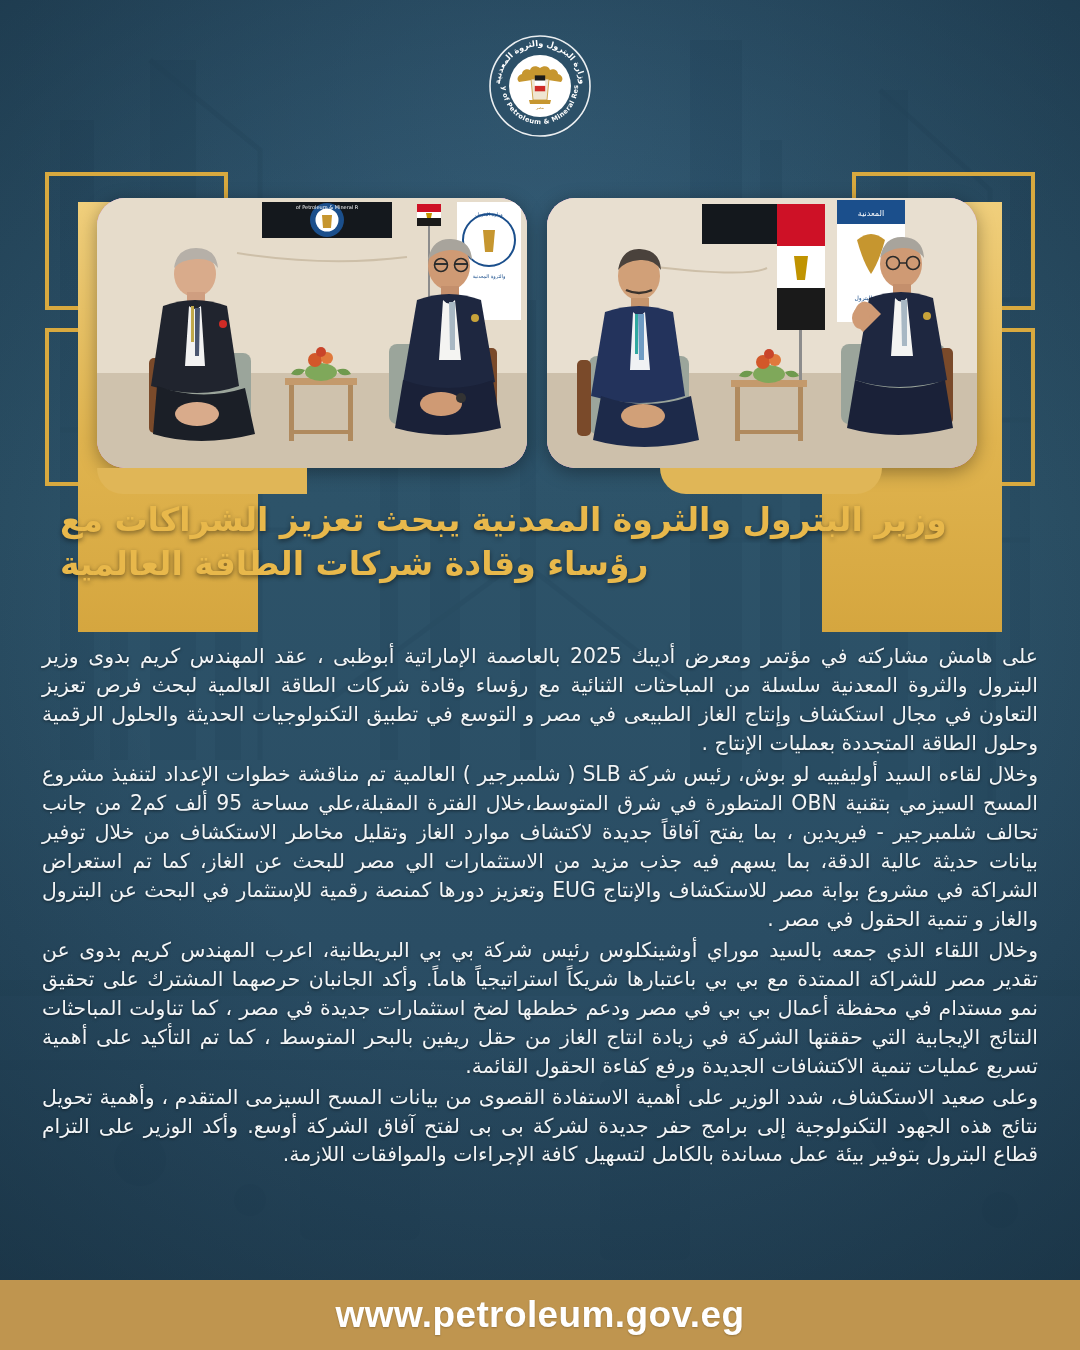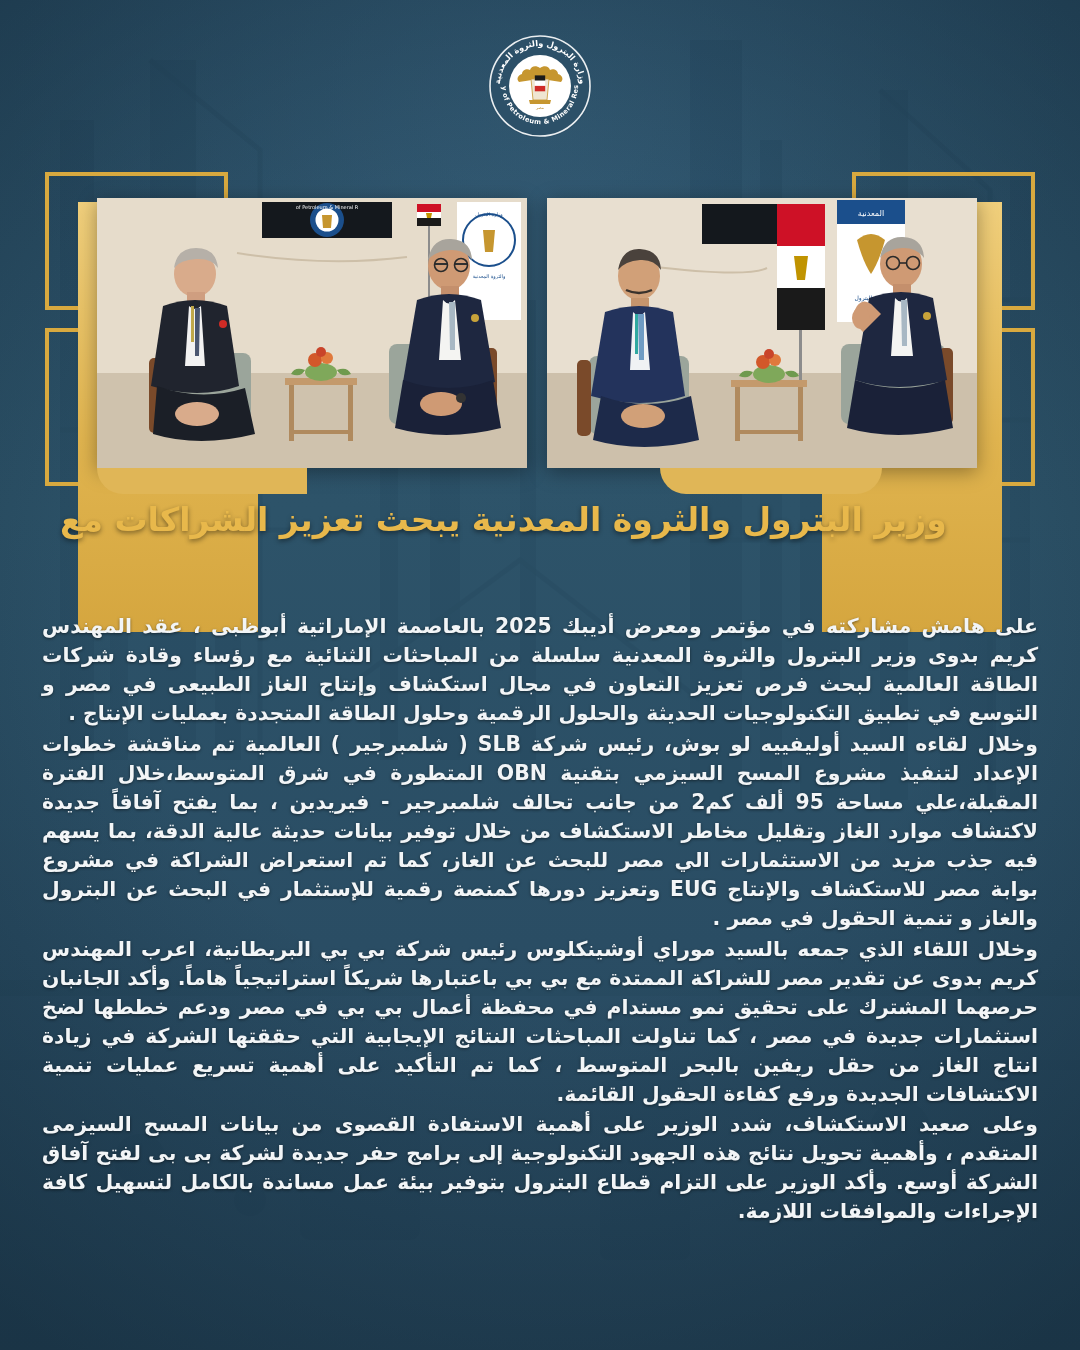--- a/index.html
+++ b/index.html
@@ -50,20 +50,21 @@
   .deco-br{right:45px;top:168px;width:175px;height:150px;border:4px solid #d8a93f;}
 
   
   .mat{position:absolute;background:linear-gradient(180deg,#f0cf7c 0%,#e0b44f 55%,#d5a63f 100%);}
   .mat-l{left:78px;top:42px;width:180px;height:430px;}
   .mat-r{right:78px;top:42px;width:180px;height:430px;}
 
   .photo{
     position:absolute;top:0;overflow:hidden;background:#d946ef;
     box-shadow:0 4px 18px rgba(0,0,0,.35);
+    border-radius:28px;
   }
   .photo-l{left:97px;top:38px;width:430px;height:270px;}
   .photo-r{left:547px;top:38px;width:430px;height:270px;}
   .photo svg{display:block;width:100%;height:100%;}
 
   
   .tab{position:absolute;height:26px;background:#e0b657;}
   .tab-l{left:97px;top:308px;width:210px;border-radius:0 0 0 26px;}
   .tab-r{left:660px;top:308px;width:222px;border-radius:0 0 26px 26px;}
 
@@ -74,27 +75,27 @@
     color:#e8b84b;
     font-size:33px;line-height:1.34;
     font-weight:bold;
     letter-spacing:0;
     text-shadow:0 2px 5px rgba(0,0,0,.45);
     direction:rtl;
   }
 
   
   .body-text{
-    position:absolute;left:42px;right:42px;top:612px;
+    position:absolute;left:42px;right:42px;top:642px;
     color:#f2f5f7;
     direction:rtl;
     text-align:justify;
     font-size:20.4px;
     line-height:1.42;
-    font-weight:bold;
+    font-weight:normal;
     text-shadow:0 1px 3px rgba(0,0,0,.5);
   }
   .body-text p{margin:0 0 2px 0;text-align:justify;text-justify:inter-word;}
   .body-text p:last-child{margin-bottom:0;}
 
   
   .footer{
     position:absolute;left:0;bottom:0;width:1080px;height:70px;
     background:#bf954f;
     display:flex;align-items:center;justify-content:center;
@@ -338,23 +339,27 @@
         </g>
       </svg>
     </div>
 
     <div class="tab tab-l"></div>
     <div class="tab tab-r"></div>
   </div>
 
   <div class="title">
     <div>وزير البترول والثروة المعدنية يبحث تعزيز الشراكات مع</div>
+    <div>رؤساء وقادة شركات الطاقة العالمية</div>
   </div>
 
   <div class="body-text">
     <p>على هامش مشاركته في مؤتمر ومعرض أديبك 2025 بالعاصمة الإماراتية أبوظبى ، عقد المهندس كريم بدوى وزير البترول والثروة المعدنية سلسلة من المباحثات الثنائية مع رؤساء وقادة شركات الطاقة العالمية  لبحث فرص تعزيز التعاون في مجال استكشاف وإنتاج الغاز الطبيعى في مصر و التوسع في تطبيق التكنولوجيات الحديثة والحلول الرقمية وحلول الطاقة المتجددة بعمليات الإنتاج .</p>
     <p>وخلال لقاءه السيد أوليفييه لو بوش، رئيس شركة SLB  ( شلمبرجير )  العالمية تم مناقشة خطوات الإعداد لتنفيذ مشروع المسح السيزمي بتقنية OBN المتطورة في شرق المتوسط،خلال الفترة المقبلة،علي مساحة 95 ألف كم2 من جانب تحالف شلمبرجير - فيريدين ، بما  يفتح آفاقاً جديدة لاكتشاف موارد الغاز وتقليل مخاطر الاستكشاف من خلال توفير بيانات حديثة عالية الدقة، بما يسهم فيه جذب مزيد من الاستثمارات الي مصر للبحث عن الغاز، كما تم استعراض الشراكة في مشروع بوابة مصر للاستكشاف والإنتاج EUG  وتعزيز دورها كمنصة رقمية للإستثمار في البحث عن البترول والغاز و تنمية الحقول في مصر .</p>
     <p>وخلال اللقاء الذي جمعه بالسيد موراي أوشينكلوس رئيس شركة بي بي البريطانية، اعرب المهندس كريم بدوى عن تقدير مصر للشراكة الممتدة مع بي بي  باعتبارها شريكاً استراتيجياً هاماً. وأكد الجانبان حرصهما المشترك على تحقيق نمو مستدام في محفظة أعمال بي بي في مصر ودعم خططها لضخ استثمارات جديدة في مصر ، كما تناولت المباحثات النتائج الإيجابية التي حققتها الشركة في زيادة انتاج الغاز من حقل ريفين بالبحر المتوسط ، كما تم التأكيد على أهمية تسريع عمليات تنمية الاكتشافات الجديدة ورفع كفاءة الحقول القائمة.</p>
     <p>وعلى صعيد الاستكشاف، شدد الوزير على أهمية الاستفادة القصوى من بيانات المسح السيزمى المتقدم ، وأهمية تحويل نتائج هذه الجهود التكنولوجية إلى برامج حفر جديدة  لشركة بى بى لفتح آفاق الشركة أوسع. وأكد الوزير على التزام قطاع البترول بتوفير بيئة عمل مساندة بالكامل لتسهيل كافة الإجراءات والموافقات اللازمة.</p>
   </div>
 
+  <div class="footer">
+    <span class="footer-url">www.petroleum.gov.eg</span>
+  </div>
 
 </div>
 
 </body></html>

